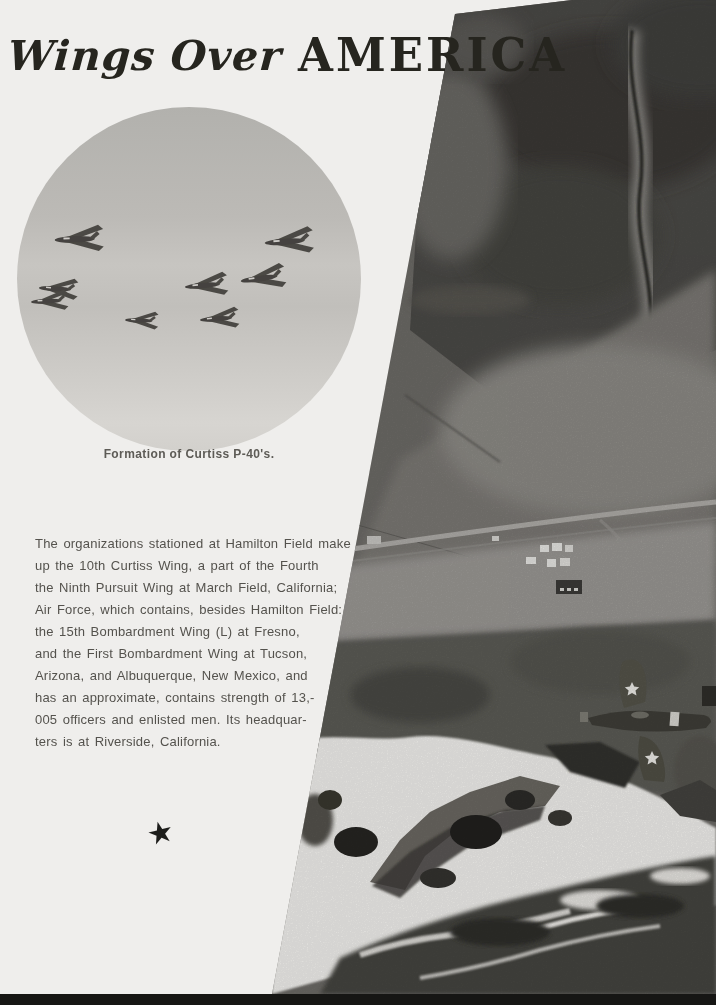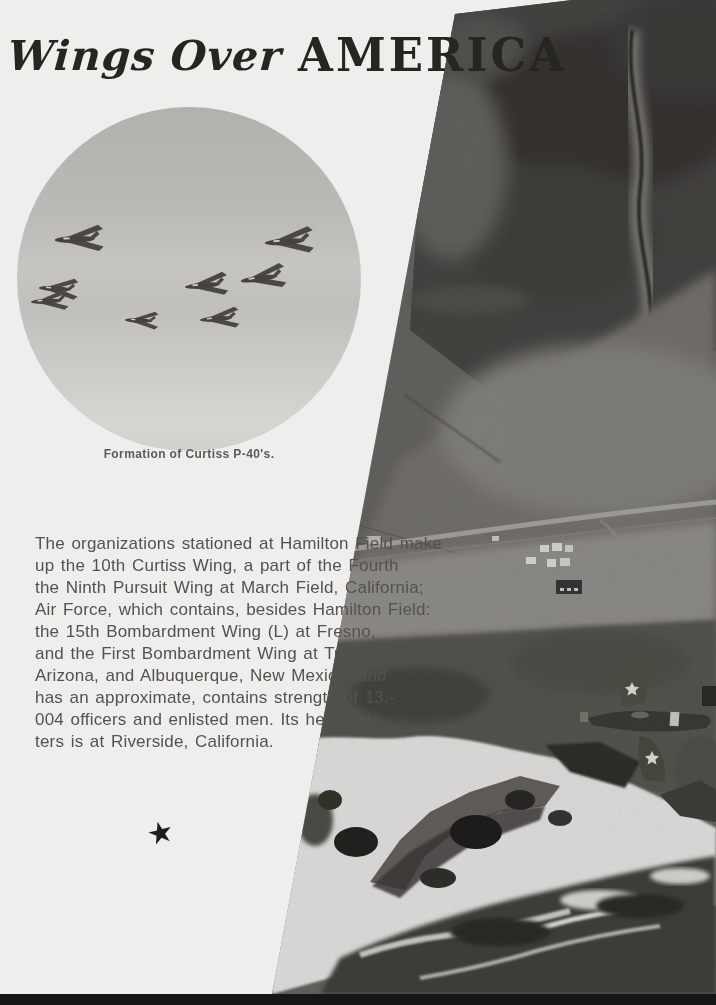--- a/index.html
+++ b/index.html
@@ -27,21 +27,21 @@
 
   
   .caption{
     position:absolute;left:15px;top:447px;width:348px;text-align:center;
     font-size:12px;font-weight:700;letter-spacing:.4px;color:var(--caption-text,#5d5b56);
   }
 
   
   .bodytext{
     position:absolute;left:35px;top:533px;width:300px;
-    font-size:17px;line-height:22px;color:var(--body-text,#54524d);
+    font-size:13px;line-height:22px;color:var(--body-text,#54524d);
     letter-spacing:.2px;word-spacing:1.6px;
   }
   .bodytext .ln{height:22px;white-space:nowrap;}
 
   
   .star{
     position:absolute;left:147px;top:818px;font-size:30px;line-height:30px;
     color:#1d1d1b;transform:rotate(-14deg);
   }
 
@@ -215,21 +215,21 @@
 
   <div class="bodytext">
     <div class="ln">The organizations stationed at Hamilton Field make</div>
     <div class="ln">up the 10th Curtiss Wing, a part of the Fourth</div>
     <div class="ln">the Ninth Pursuit Wing at March Field, California;</div>
     <div class="ln">Air Force, which contains, besides Hamilton Field:</div>
     <div class="ln">the 15th Bombardment Wing (L) at Fresno,</div>
     <div class="ln">and the First Bombardment Wing at Tucson,</div>
     <div class="ln">Arizona, and Albuquerque, New Mexico, and</div>
     <div class="ln">has an approximate, contains strength of 13,-</div>
-    <div class="ln">004 officers and enlisted men.  Its headquar-</div>
+    <div class="ln">005 officers and enlisted men.  Its headquar-</div>
     <div class="ln">ters is at Riverside, California.</div>
   </div>
 
   <div class="star">★</div>
 
   <div class="bottom-bar"></div>
 
 </div>
 
 </body></html>

